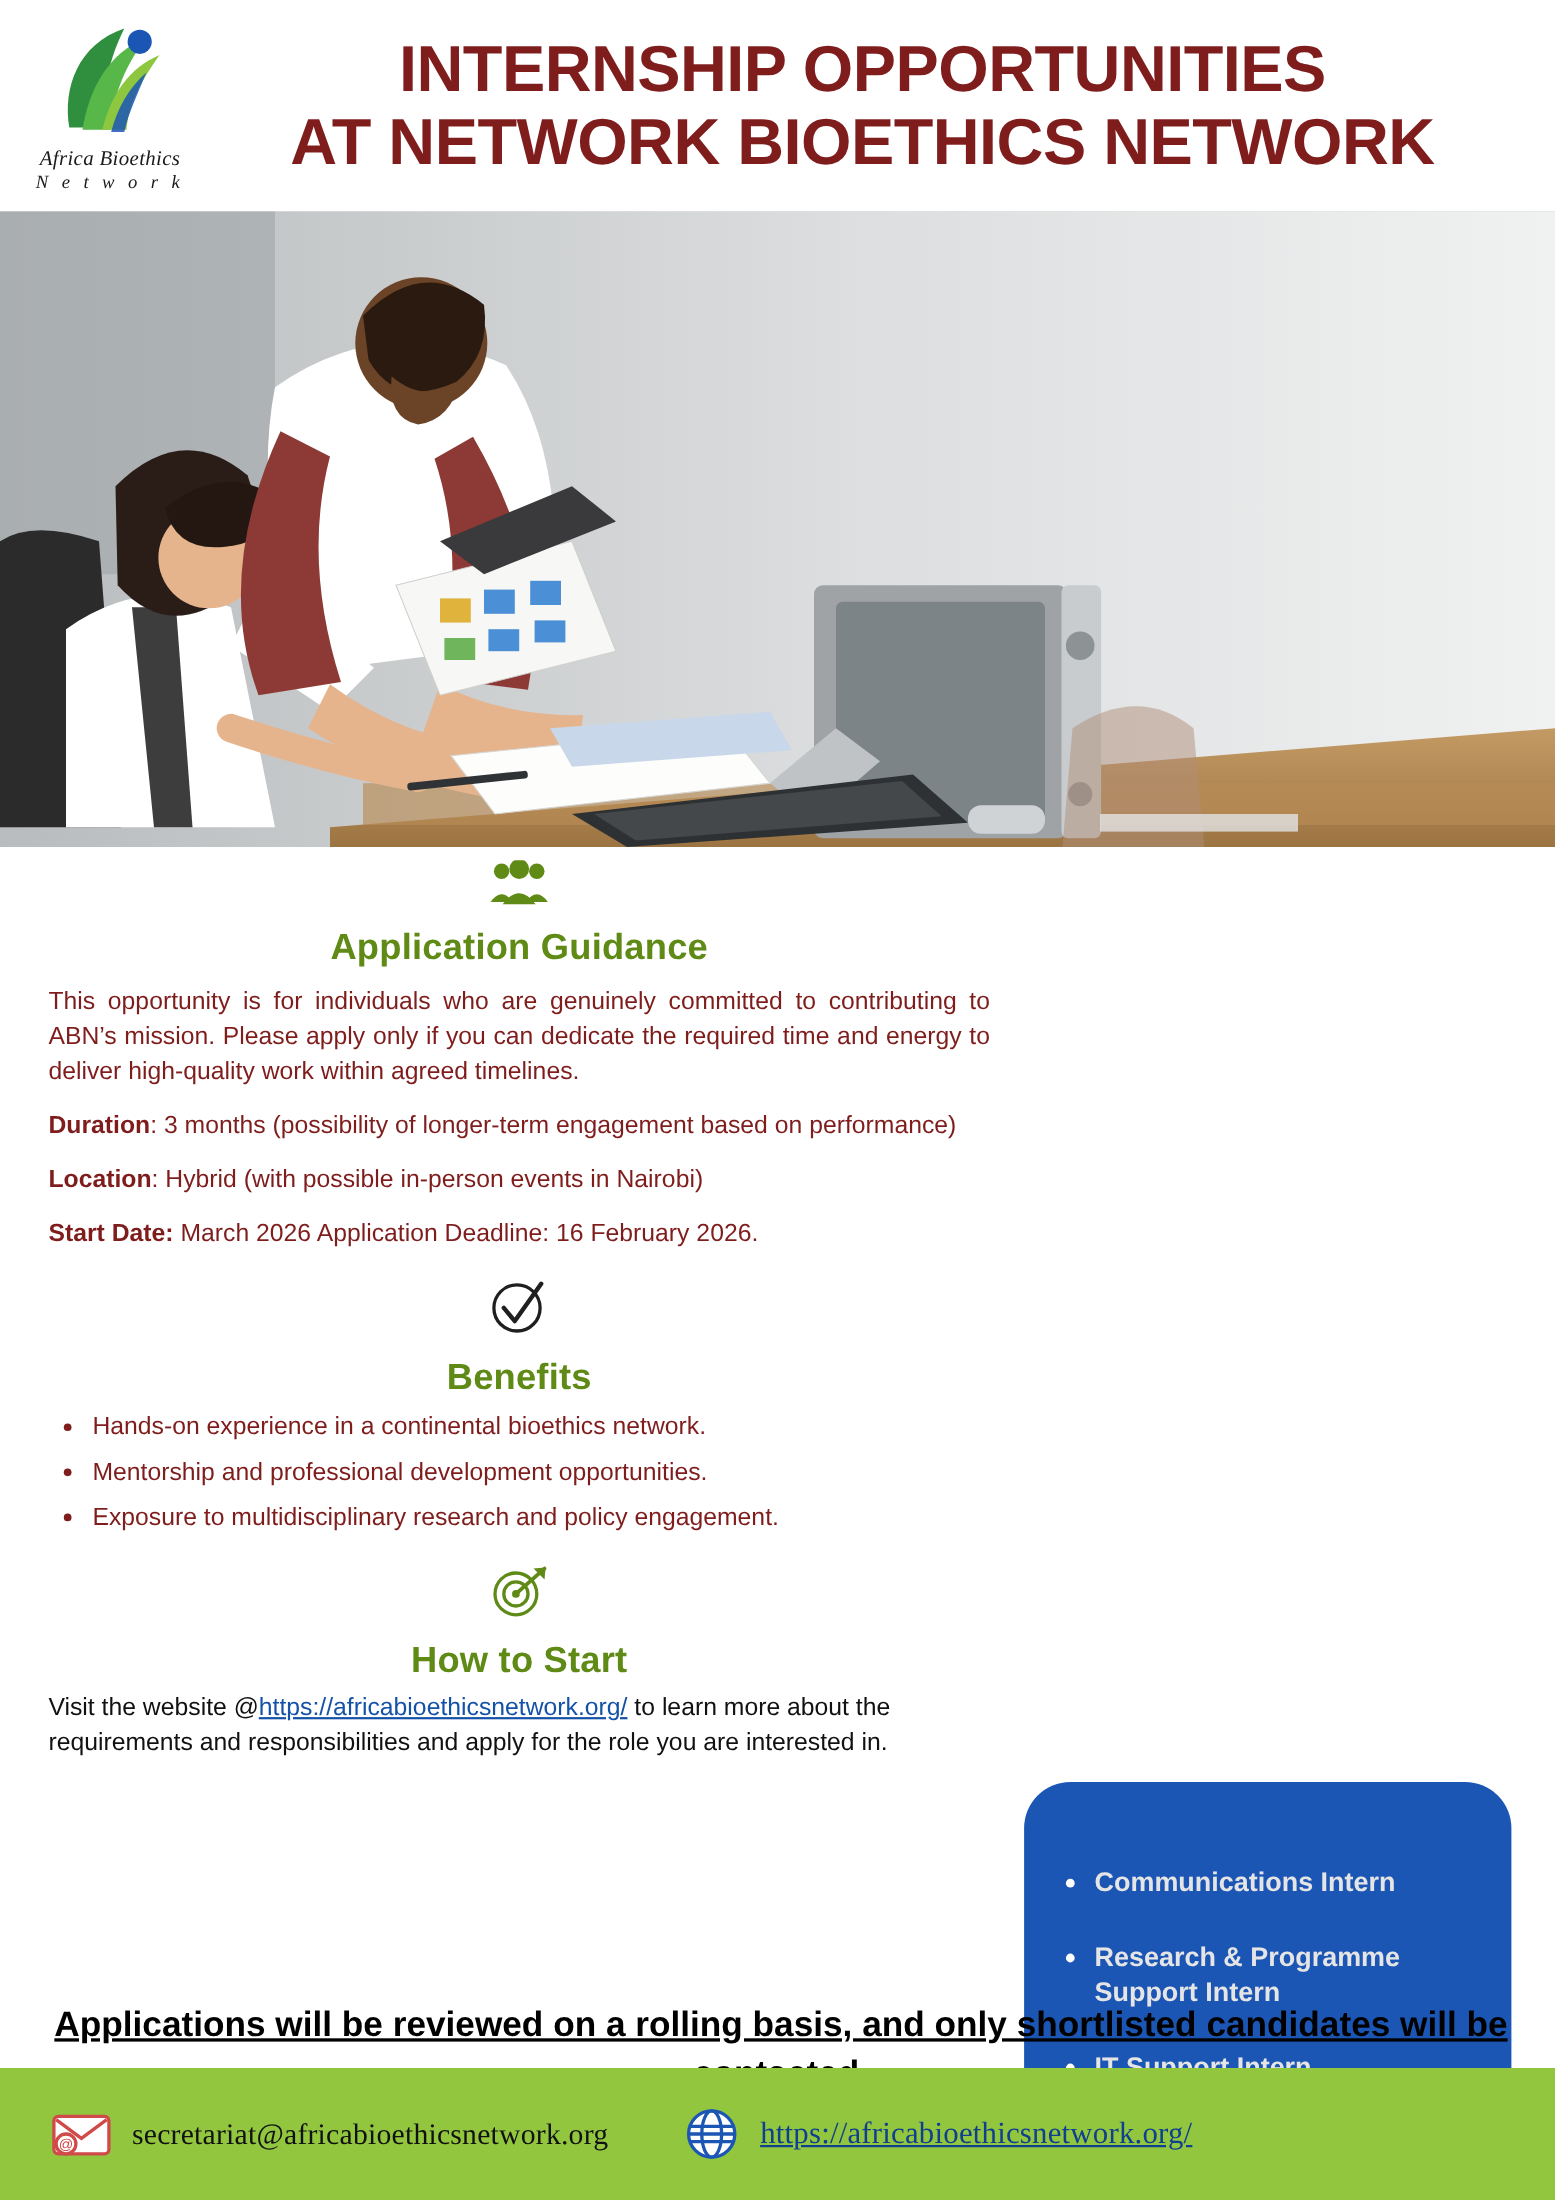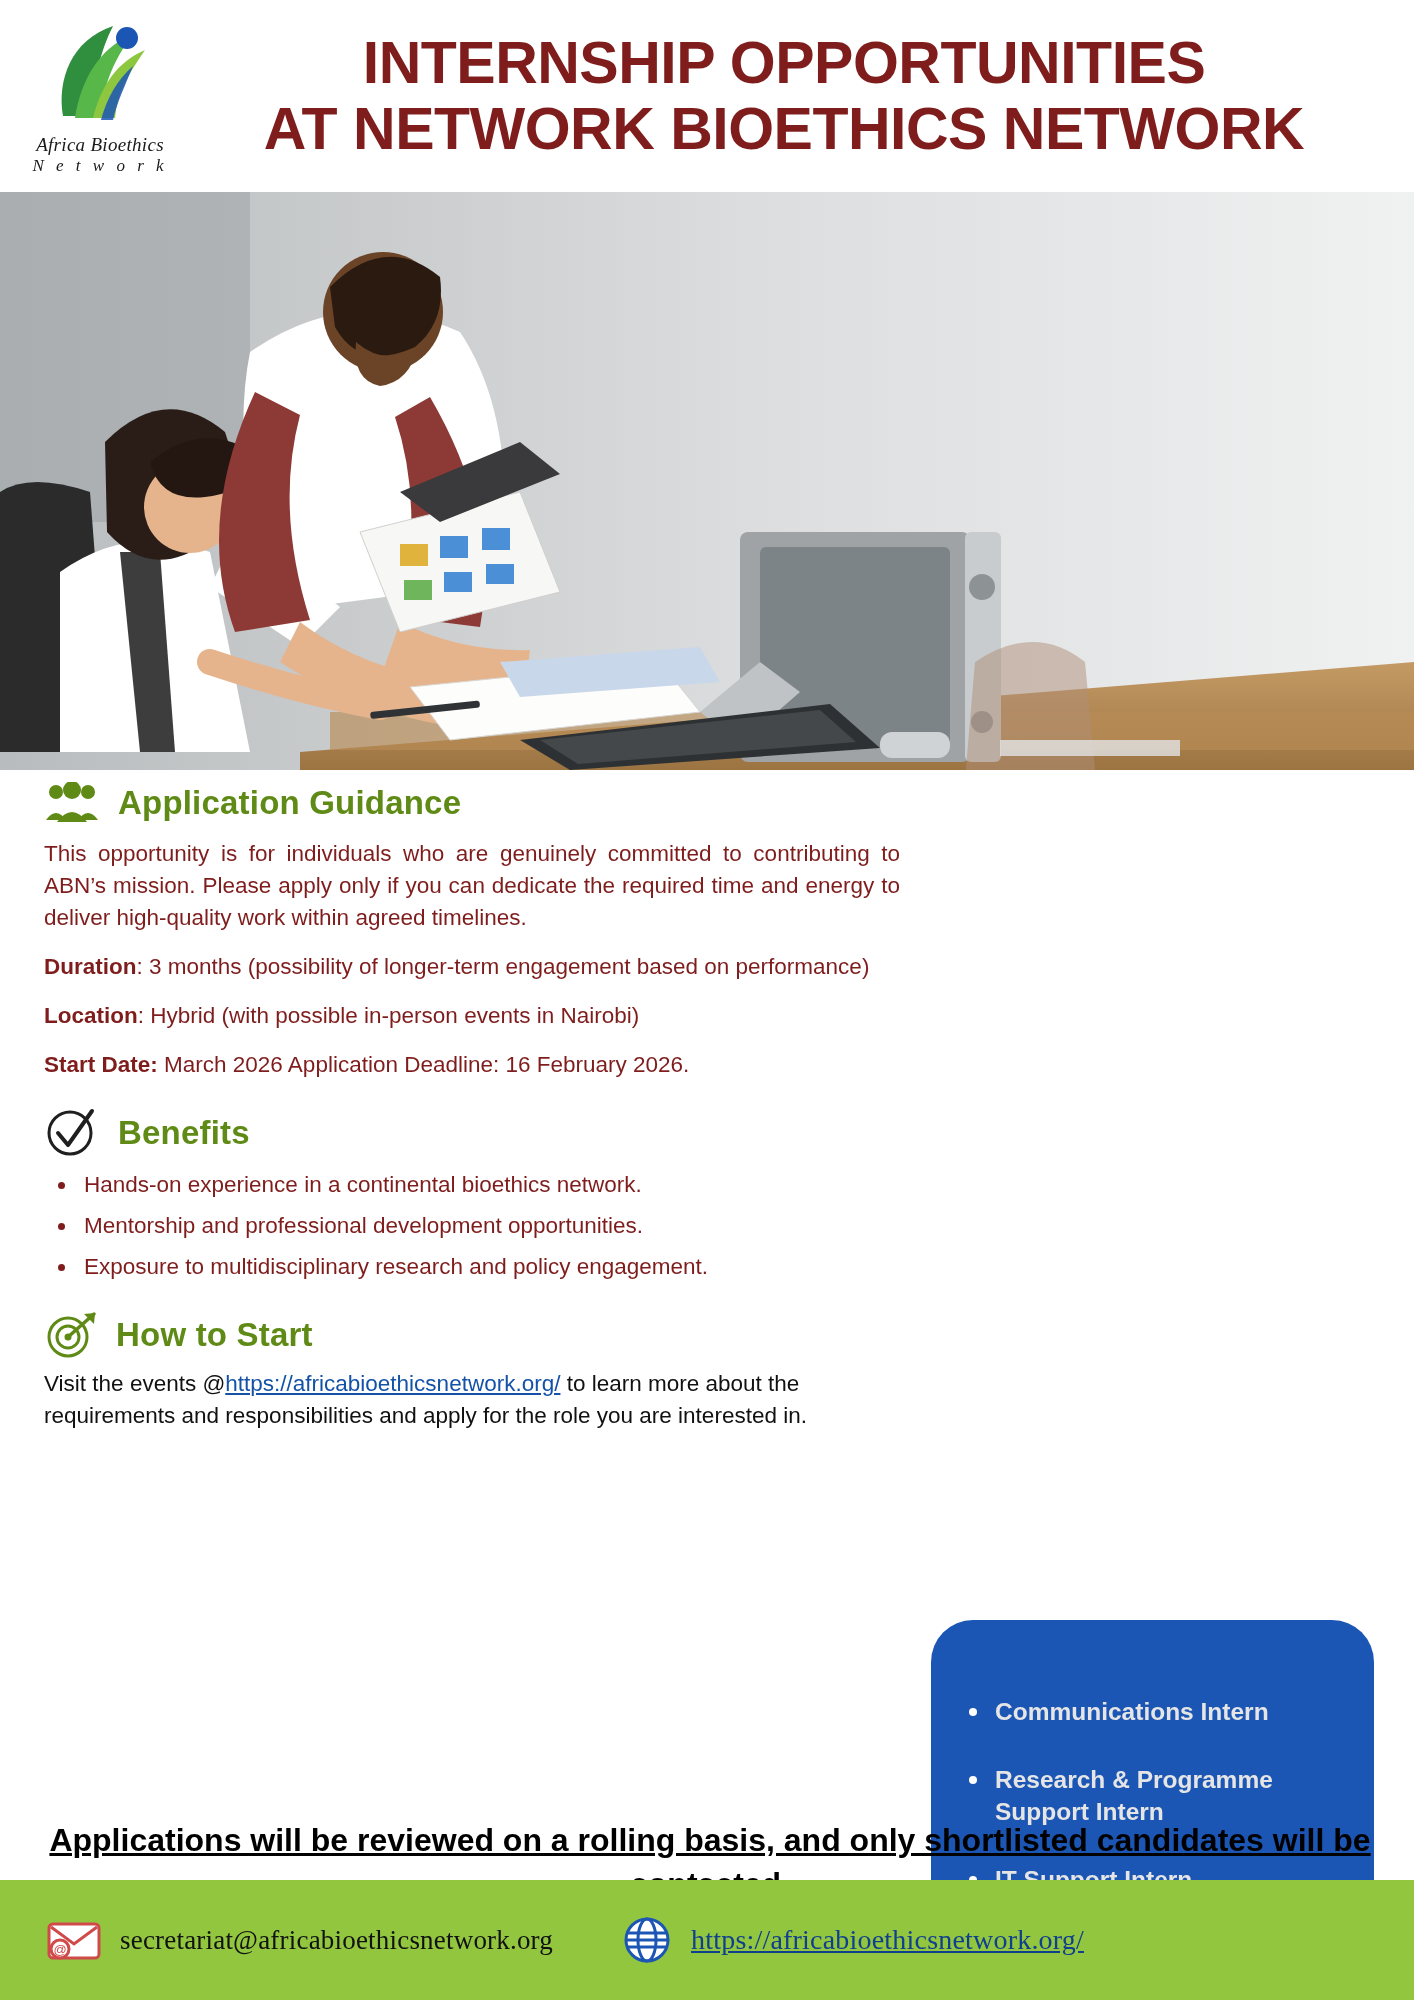--- a/index.html
+++ b/index.html
@@ -85,20 +85,21 @@
     left: 44px;
     top: 12px;
     width: 856px;
   }
 
   .sec-head {
     display: flex;
     align-items: center;
     gap: 18px;
     margin-bottom: 14px;
+    flex-direction: column;
   }
   .sec-head .icon { flex: 0 0 auto; display: block; }
   .sec-title {
     font-size: 33px;
     font-weight: bold;
     color: #5e8a15;
     letter-spacing: .2px;
   }
 
   p.body-text, ul.body-list li {
@@ -355,21 +356,21 @@
           <circle cx="24" cy="27" r="19" fill="none" stroke="#5e8a15" stroke-width="3"></circle>
           <circle cx="24" cy="27" r="11" fill="none" stroke="#5e8a15" stroke-width="3"></circle>
           <circle cx="24" cy="27" r="3.5" fill="#5e8a15"></circle>
           <path d="M24 27 L50 4" stroke="#5e8a15" stroke-width="3.5" stroke-linecap="round"></path>
           <path d="M40 4 L51 3 L50 14 Z" fill="#5e8a15"></path>
         </svg>
         <div class="sec-title">How to Start</div>
       </div>
 
       <p class="apply-text">
-        <span>Visit the events @</span><a class="link" href="#">https://africabioethicsnetwork.org/</a><span> to learn more about the requirements and responsibilities and apply for the role you are interested in.</span>
+        <span>Visit the website @</span><a class="link" href="#">https://africabioethicsnetwork.org/</a><span> to learn more about the requirements and responsibilities and apply for the role you are interested in.</span>
       </p>
     </div>
 
     <div class="panel">
       <ul>
         <li>Communications Intern</li>
         <li>Research &amp; Programme Support Intern</li>
         <li>IT Support Intern</li>
         <li>Training &amp; Capacity Building Intern</li>
 

